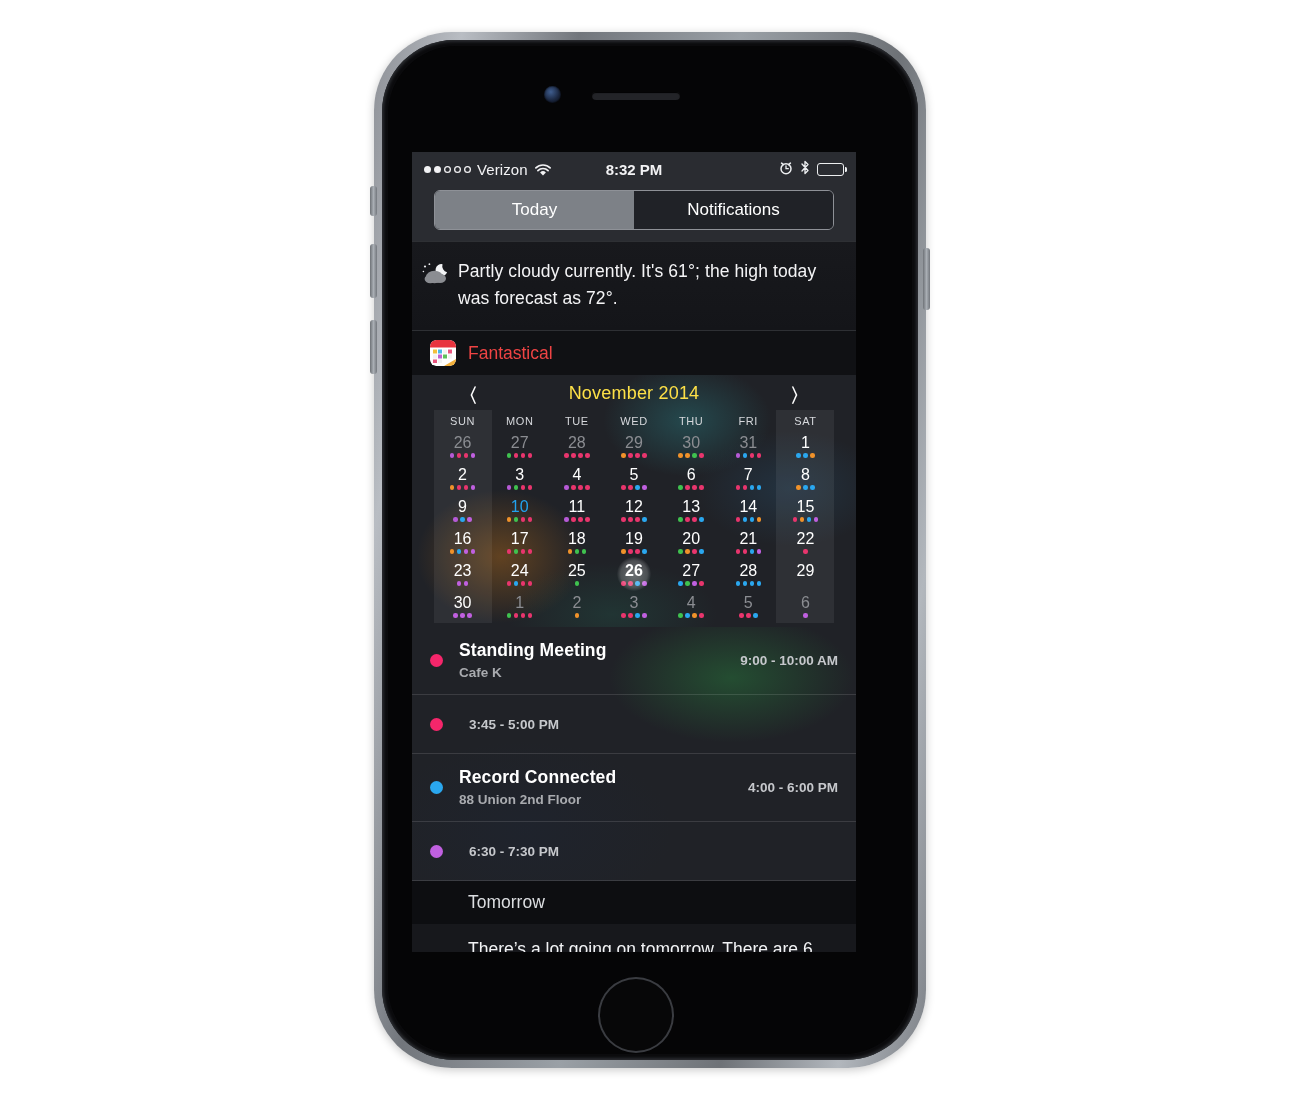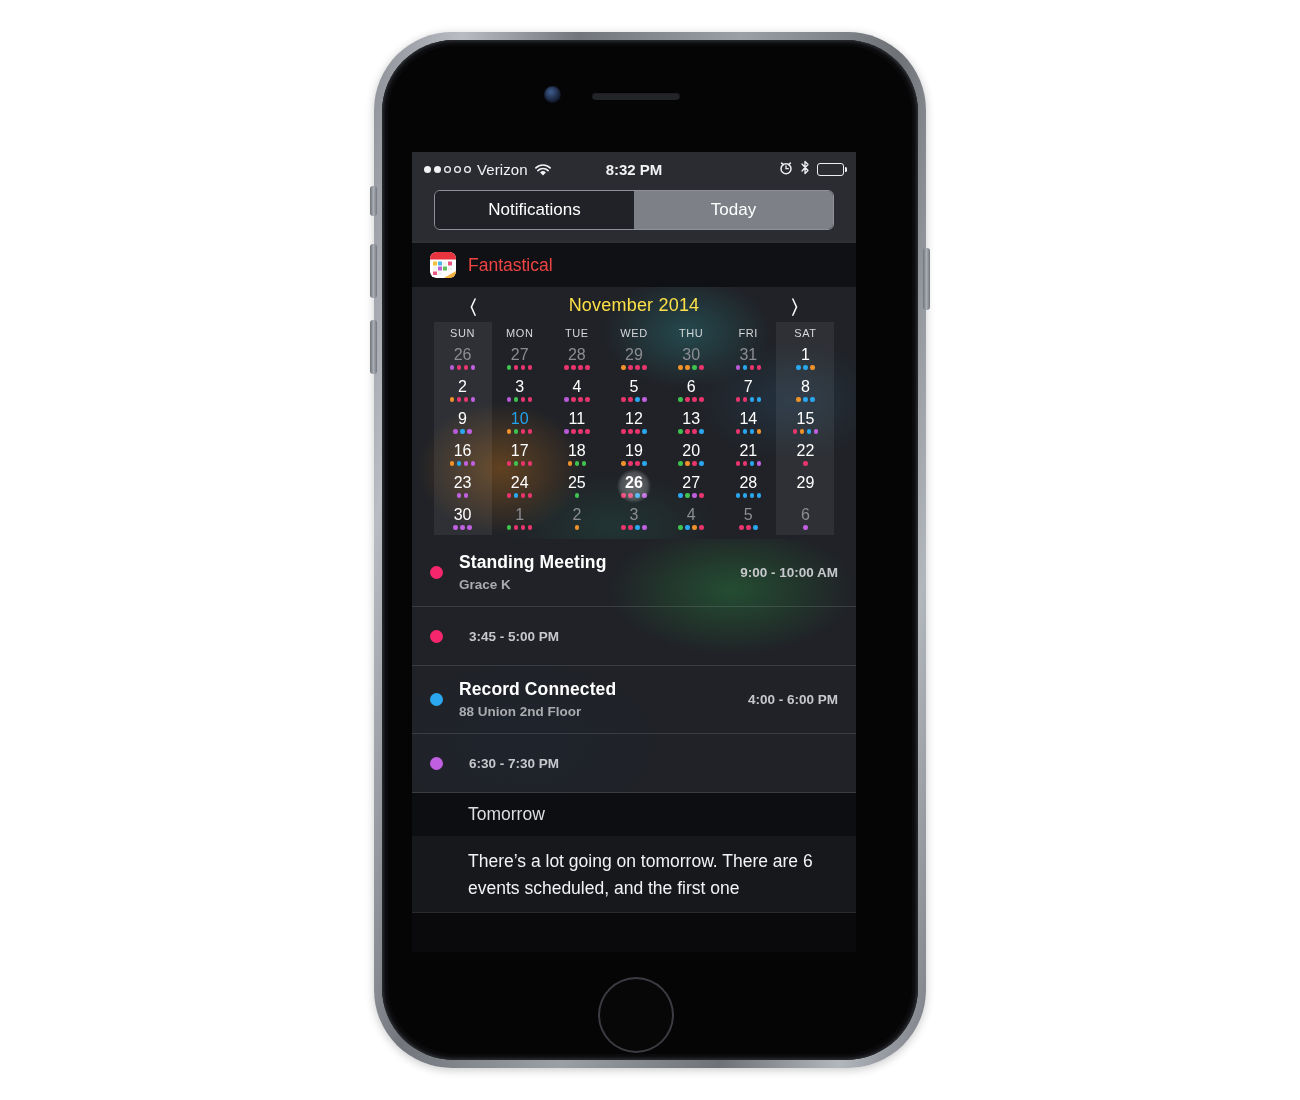--- a/index.html
+++ b/index.html
@@ -268,27 +268,41 @@
           </svg>
         </span>
         <span class="battery">
           <span class="fill" style="width:52%"></span>
         </span>
       </div>
     </div>
 
     <div class="seg-wrap">
       <div class="segmented">
+        <div class="seg active">Today</div>
         <div class="seg inactive">Notifications</div>
-        <div class="seg active">Today</div>
       </div>
     </div>
 
     <div class="sep"></div>
 
+    <div class="weather-card">
+      <div class="weather-icon">
+        <svg width="28" height="24" viewBox="0 0 28 24">
+          <circle cx="4" cy="4.5" r="1.1" fill="#e9eaec"></circle>
+          <circle cx="8.4" cy="2.2" r="0.9" fill="#e9eaec"></circle>
+          <circle cx="2.4" cy="9.5" r="0.8" fill="#e9eaec"></circle>
+          <path d="M21.5 2.2 a6 6 0 1 0 4.6 8.1 a6.6 6.6 0 0 1 -4.6 -8.1 z" fill="#f2f3f5"></path>
+          <ellipse cx="13.5" cy="15" rx="8.4" ry="6.2" fill="#8b8d92"></ellipse>
+          <ellipse cx="19" cy="16.4" rx="6" ry="4.6" fill="#8b8d92"></ellipse>
+          <ellipse cx="9.2" cy="17" rx="5.6" ry="4.2" fill="#8b8d92"></ellipse>
+        </svg>
+      </div>
+      <div class="weather-text">Partly cloudy currently. It's 61°; the high today was forecast as 72°.</div>
+    </div>
 
     <div class="sep"></div>
 
     <div class="app-header">
       <span class="app-icon">
         <svg width="26" height="26" viewBox="0 0 26 26">
           <rect x="0" y="0" width="26" height="26" rx="6" fill="#ffffff"></rect>
           <path d="M0 6 a6 6 0 0 1 6 -6 h14 a6 6 0 0 1 6 6 v1.5 H0 z" fill="#e8343f"></path>
           <rect x="3" y="9.5" width="4" height="4" fill="#f2c13c"></rect>
           <rect x="8" y="9.5" width="4" height="4" fill="#48b7e8"></rect>
@@ -718,21 +732,21 @@
     </div>
 
     <div class="events">
       <div class="ev-glow"></div>
       <div class="ev-glow2"></div>
       <div class="ev-list" id="events-host">
           <div class="event">
             <div class="ev-dot" style="background: rgb(245, 38, 107);"></div>
             <div class="ev-body">
               <div class="ev-title">Standing Meeting</div>
-              <div class="ev-loc">Grace K</div>
+              <div class="ev-loc">Cafe K</div>
             </div>
             <div class="ev-time">9:00 - 10:00 AM</div>
           </div>
           <div class="event">
             <div class="ev-dot" style="background: rgb(245, 38, 107);"></div>
             <div class="ev-time">3:45 - 5:00 PM</div>
           </div>
           <div class="event">
             <div class="ev-dot" style="background: rgb(42, 167, 239);"></div>
             <div class="ev-body">

